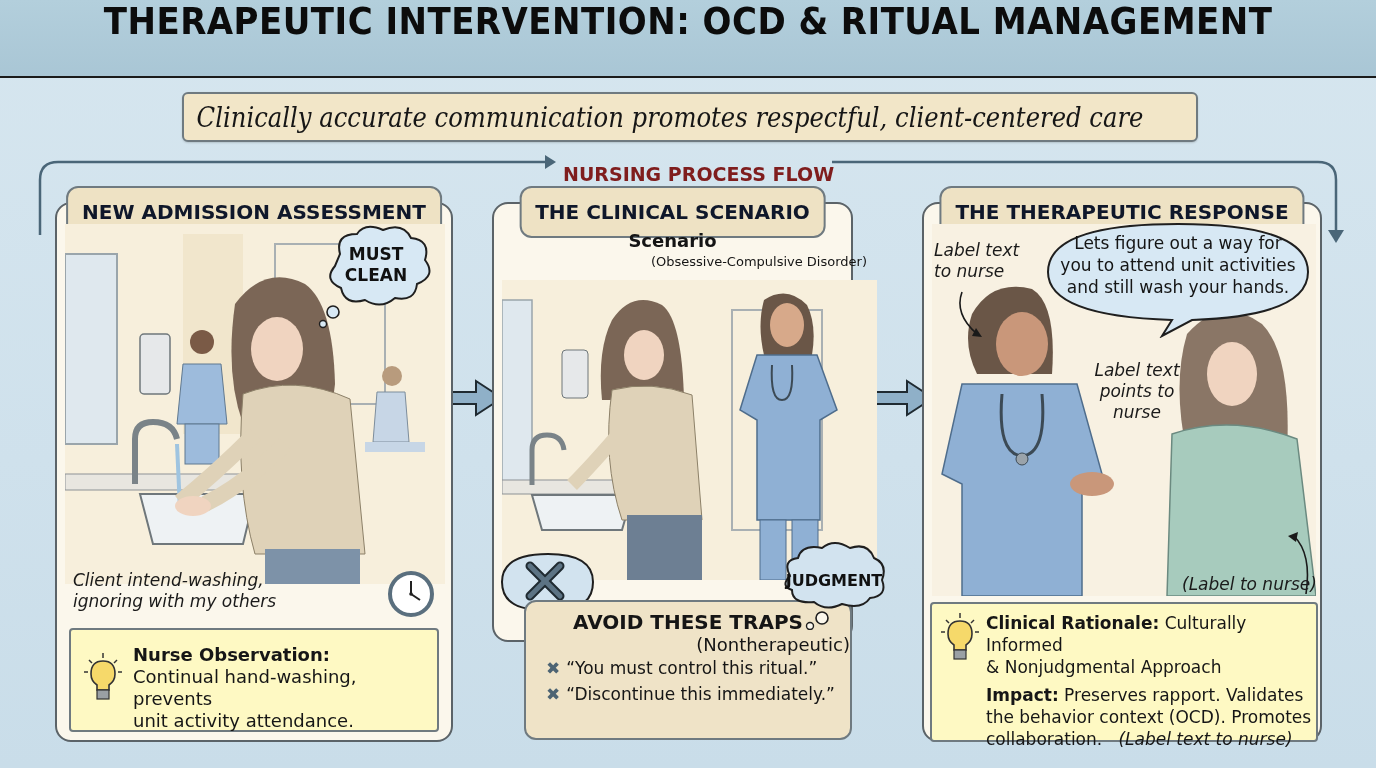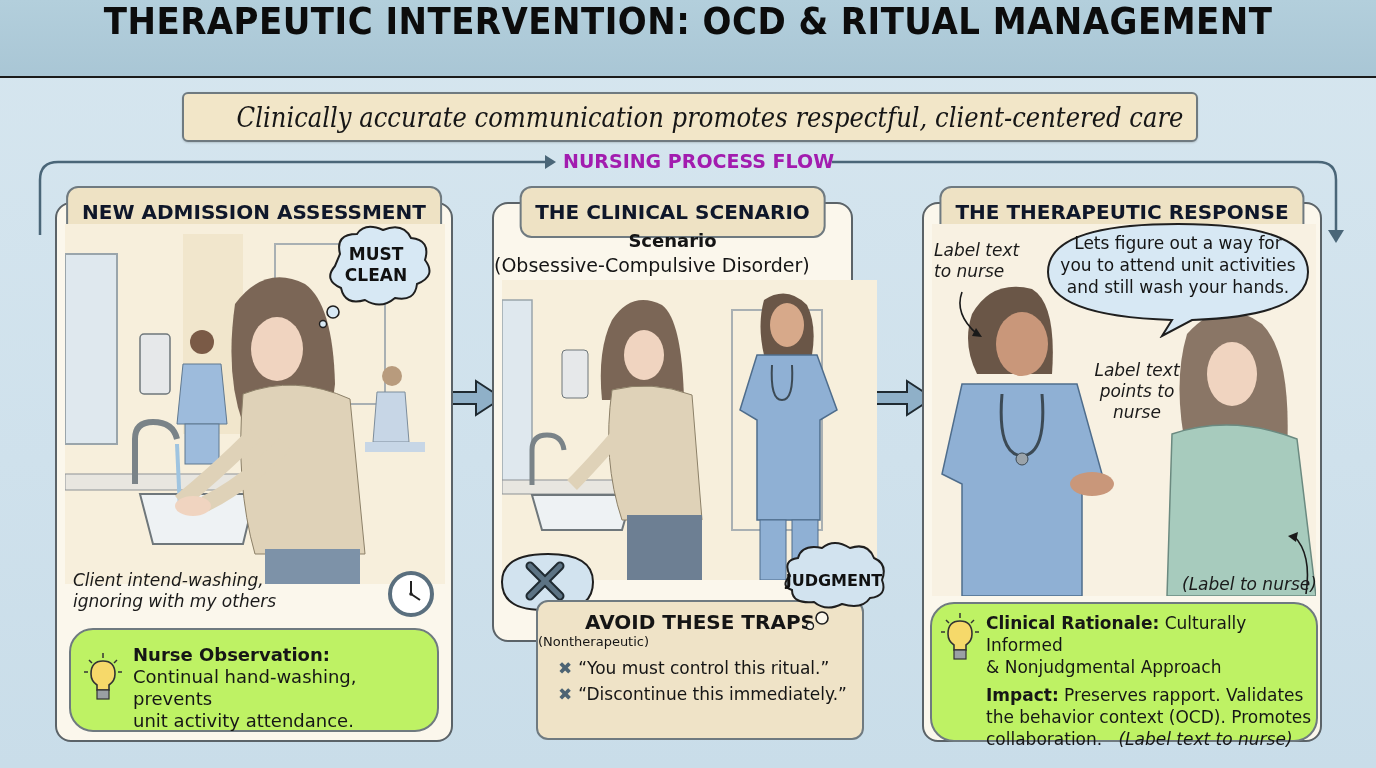--- a/index.html
+++ b/index.html
@@ -17,30 +17,30 @@
     display: flex; align-items: flex-start; justify-content: center;
   }
   .header h1 {
     font-family: "DejaVu Sans", sans-serif; font-weight: bold;
     font-size: 37px; letter-spacing: 0.5px; color: #0c0c0c;
     transform: scaleX(0.92);
   }
   .subtitle-banner {
     position: absolute; left: 182px; top: 92px; width: 1016px; height: 50px;
     background: #f2e6c8; border: 2px solid #6f7a80; border-radius: 6px;
-    display: flex; align-items: center; justify-content: flex-start;
+    display: flex; align-items: center; justify-content: flex-end;
     box-shadow: 0 1px 2px rgba(0,0,0,0.15);
   }
   .subtitle-banner span {
     font-family: "DejaVu Serif", serif; font-style: italic;
     font-size: 27px; color: #161616; transform: scaleX(0.9); white-space: nowrap;
   }
   .flow-label {
-    position: absolute; left: 563px; top: 150px; font-weight: bold; font-size: 19px;
-    color: #a21caf; background: transparent; white-space: nowrap;
+    position: absolute; left: 563px; top: 163px; font-weight: bold; font-size: 19px;
+    color: #7f1d1d; background: transparent; white-space: nowrap;
   }
   .flow-svg { position: absolute; left: 0; top: 0; width: 1376px; height: 768px; pointer-events: none; }
 
   .panel {
     position: absolute; background: #fbf7ec; border: 2px solid #5b6368;
     border-radius: 16px; overflow: visible;
   }
   .panel-title {
     position: absolute; top: -18px; left: 50%; transform: translateX(-50%);
     background: #eee2c4; border: 2px solid #6f7a80; border-radius: 12px;
@@ -49,43 +49,43 @@
   }
   #panel1 { left: 55px; top: 202px; width: 398px; height: 540px; }
   #panel2 { left: 492px; top: 202px; width: 361px; height: 440px; }
   #panel3 { left: 922px; top: 202px; width: 400px; height: 540px; }
 
   .illus { position: absolute; overflow: hidden; }
   .caption-italic {
     position: absolute; font-style: italic; font-size: 17px; color: #1a1a1a; line-height: 21px;
   }
   .info-box {
-    position: absolute; background: #bef264; border: 2px solid #6f7a80; border-radius: 24px;
+    position: absolute; background: #fef9c3; border: 2px solid #6f7a80; border-radius: 4px;
   }
   .bulb { position: absolute; }
   .info-text { position: absolute; font-size: 18px; line-height: 22px; color: #161616; }
   .info-text b { font-weight: bold; }
 
   .cloud-text {
     position: absolute; font-weight: bold; font-size: 17px; text-align: center; line-height: 21px; color: #111;
   }
   .speech-text {
     position: absolute; font-size: 17px; text-align: center; line-height: 22px; color: #151515;
   }
   .traps-box {
     position: absolute; left: 524px; top: 600px; width: 328px; height: 140px;
-    background: #efe3c7; border: 2px solid #6f7a80; border-radius: 12px; margin-left: 12px;
+    background: #efe3c7; border: 2px solid #6f7a80; border-radius: 12px;
   }
   .traps-title { position: absolute; left: 0; width: 100%; top: 8px; text-align: center; font-weight: bold; font-size: 20px; }
-  .traps-sub { position: absolute; left: 0; width: 100%; top: 32px; text-align: left; font-size: 13px; }
+  .traps-sub { position: absolute; left: 0; width: 100%; top: 32px; text-align: right; font-size: 18px; }
   .trap-item { position: absolute; left: 20px; font-size: 17px; white-space: nowrap; text-align: right; }
   .trap-x { color: #4d6473; font-weight: bold; margin-right: 6px; }
   .traps-foot { position: absolute; left: 0; width: 100%; top: 112px; text-align: center; font-style: italic; font-size: 17px; }
   .scenario-head { position: absolute; left: 0; width: 100%; top: 26px; text-align: center; font-weight: bold; font-size: 18px; }
-  .scenario-sub { position: absolute; left: 0; width: 100%; top: 50px; text-align: left; font-size: 19px; }
+  .scenario-sub { position: absolute; left: 16px; width: 100%; top: 50px; text-align: right; font-size: 13px; }
 </style>
 </head>
 <body>
 
 <div class="header">
   <h1>THERAPEUTIC INTERVENTION: OCD &amp; RITUAL MANAGEMENT</h1>
 </div>
 
 <div class="subtitle-banner">
   <span>Clinically accurate communication promotes respectful, client-centered care</span>

